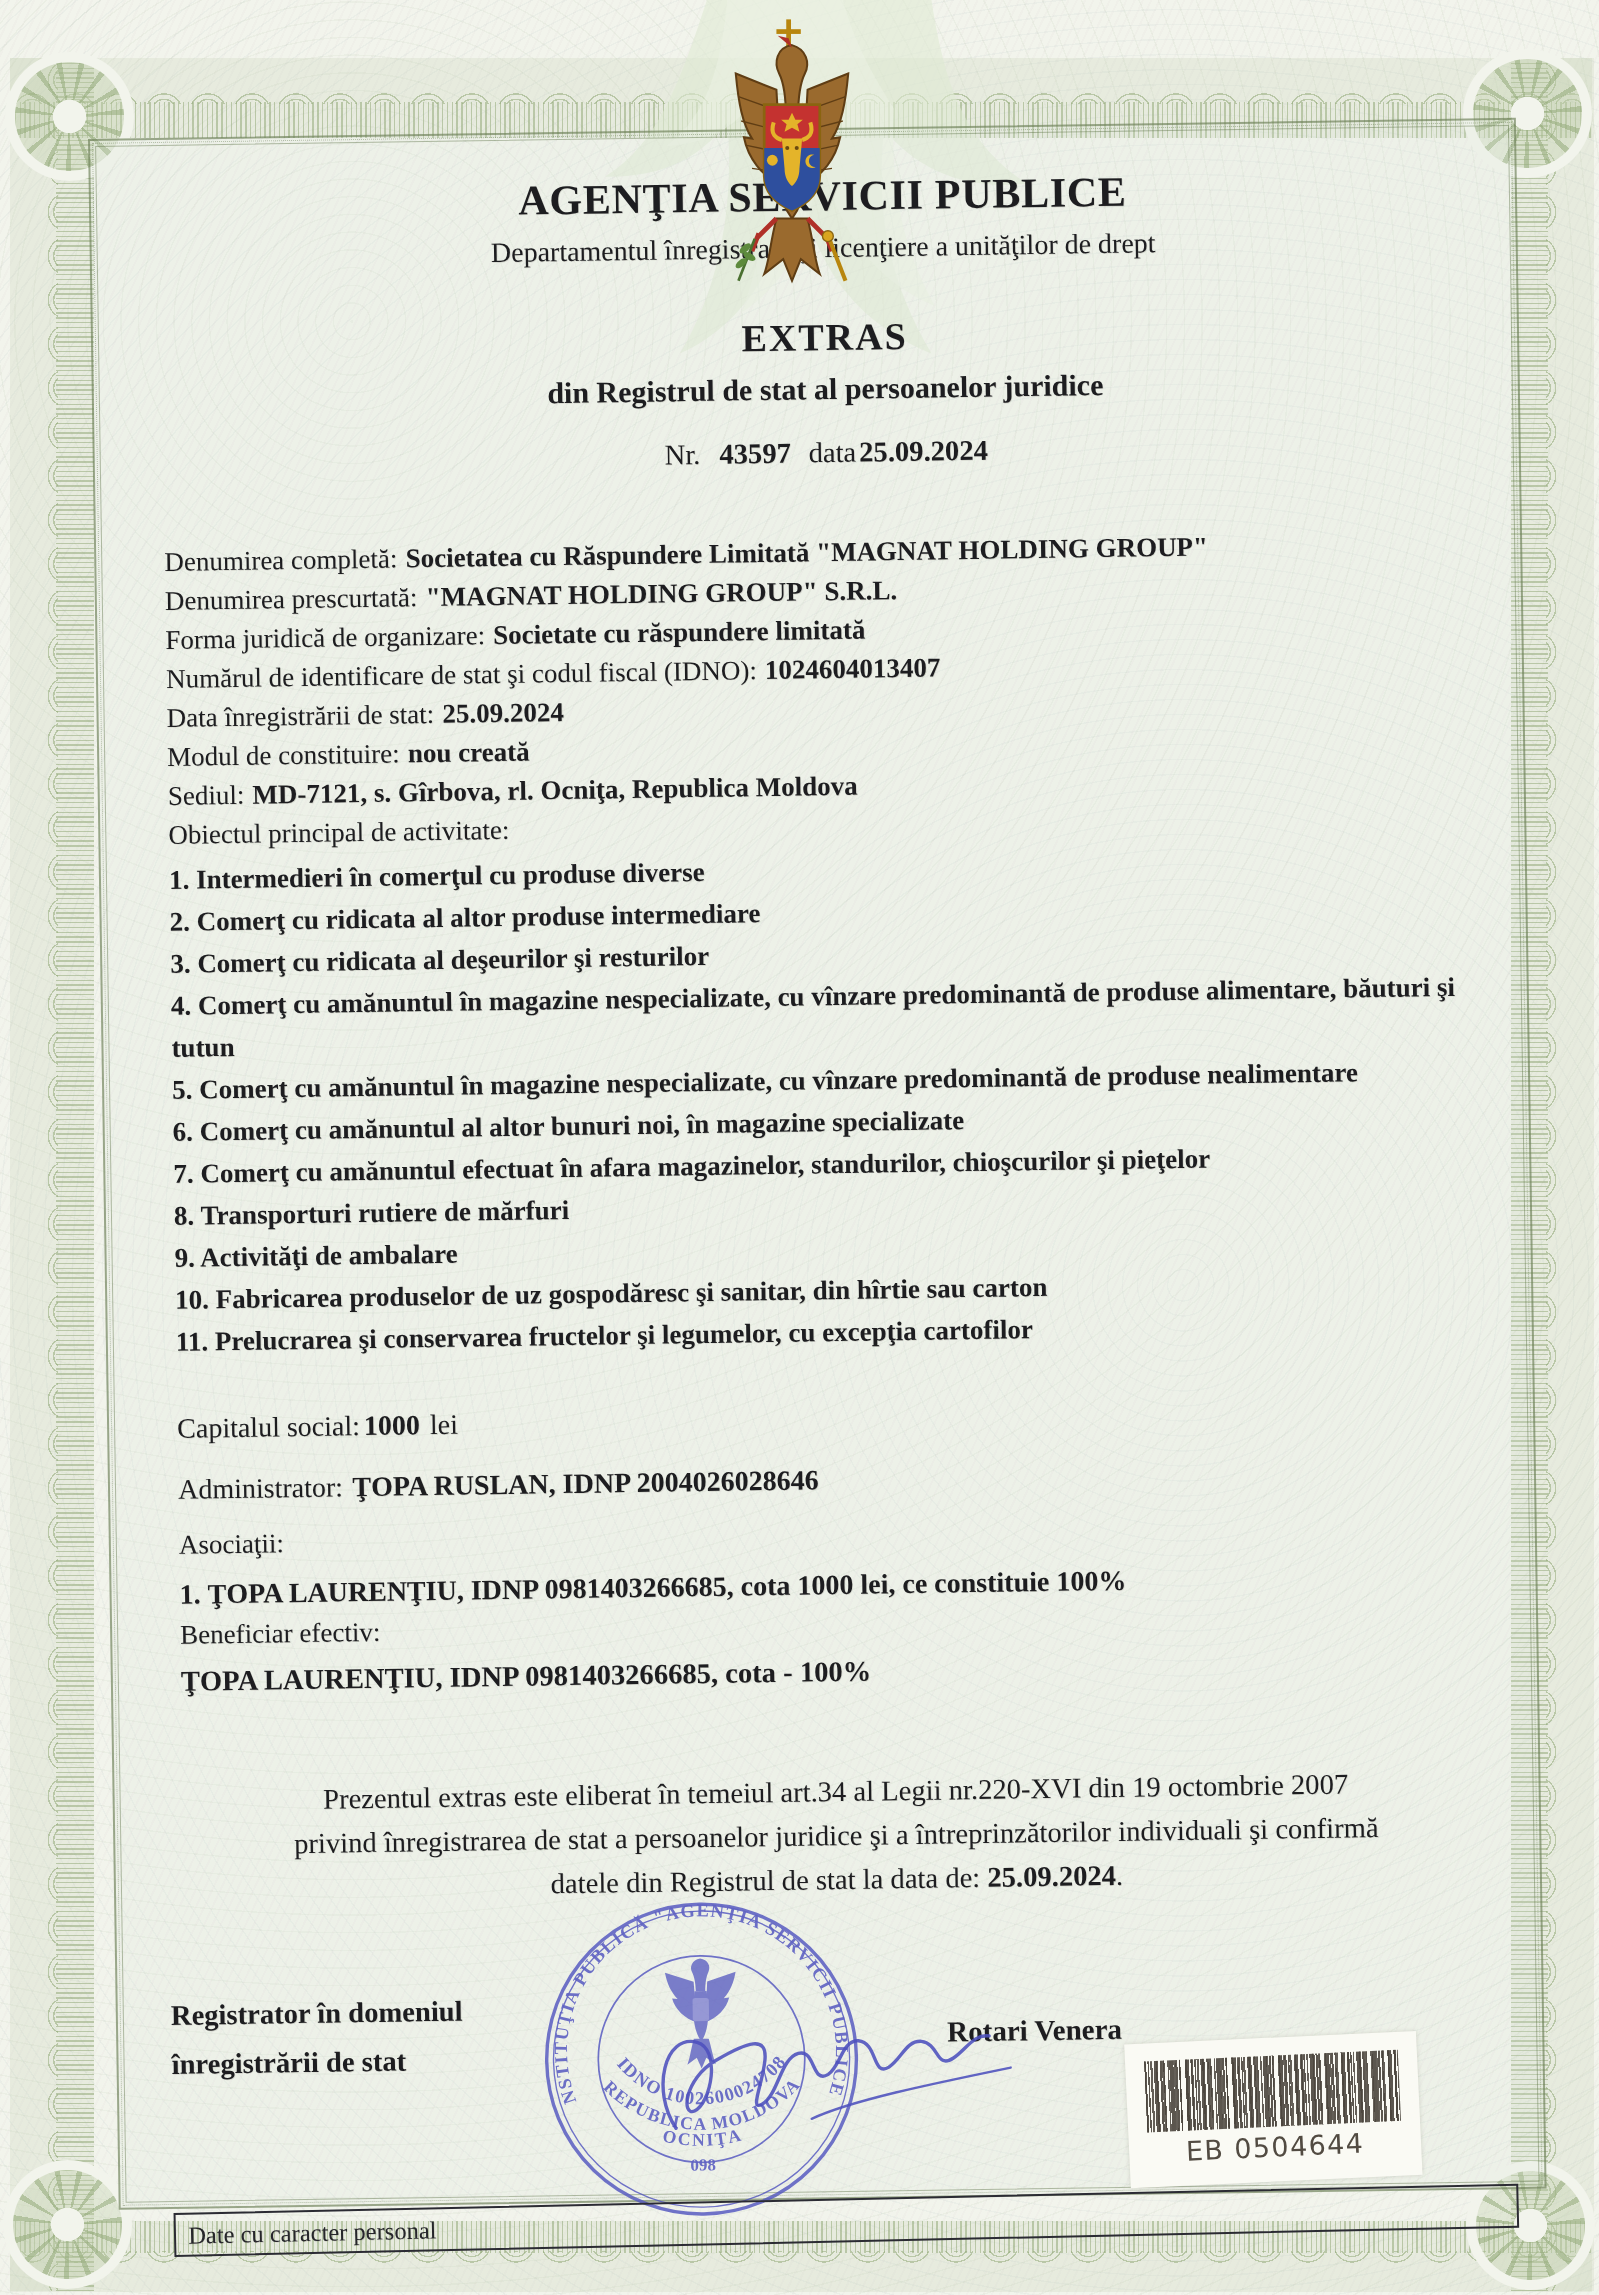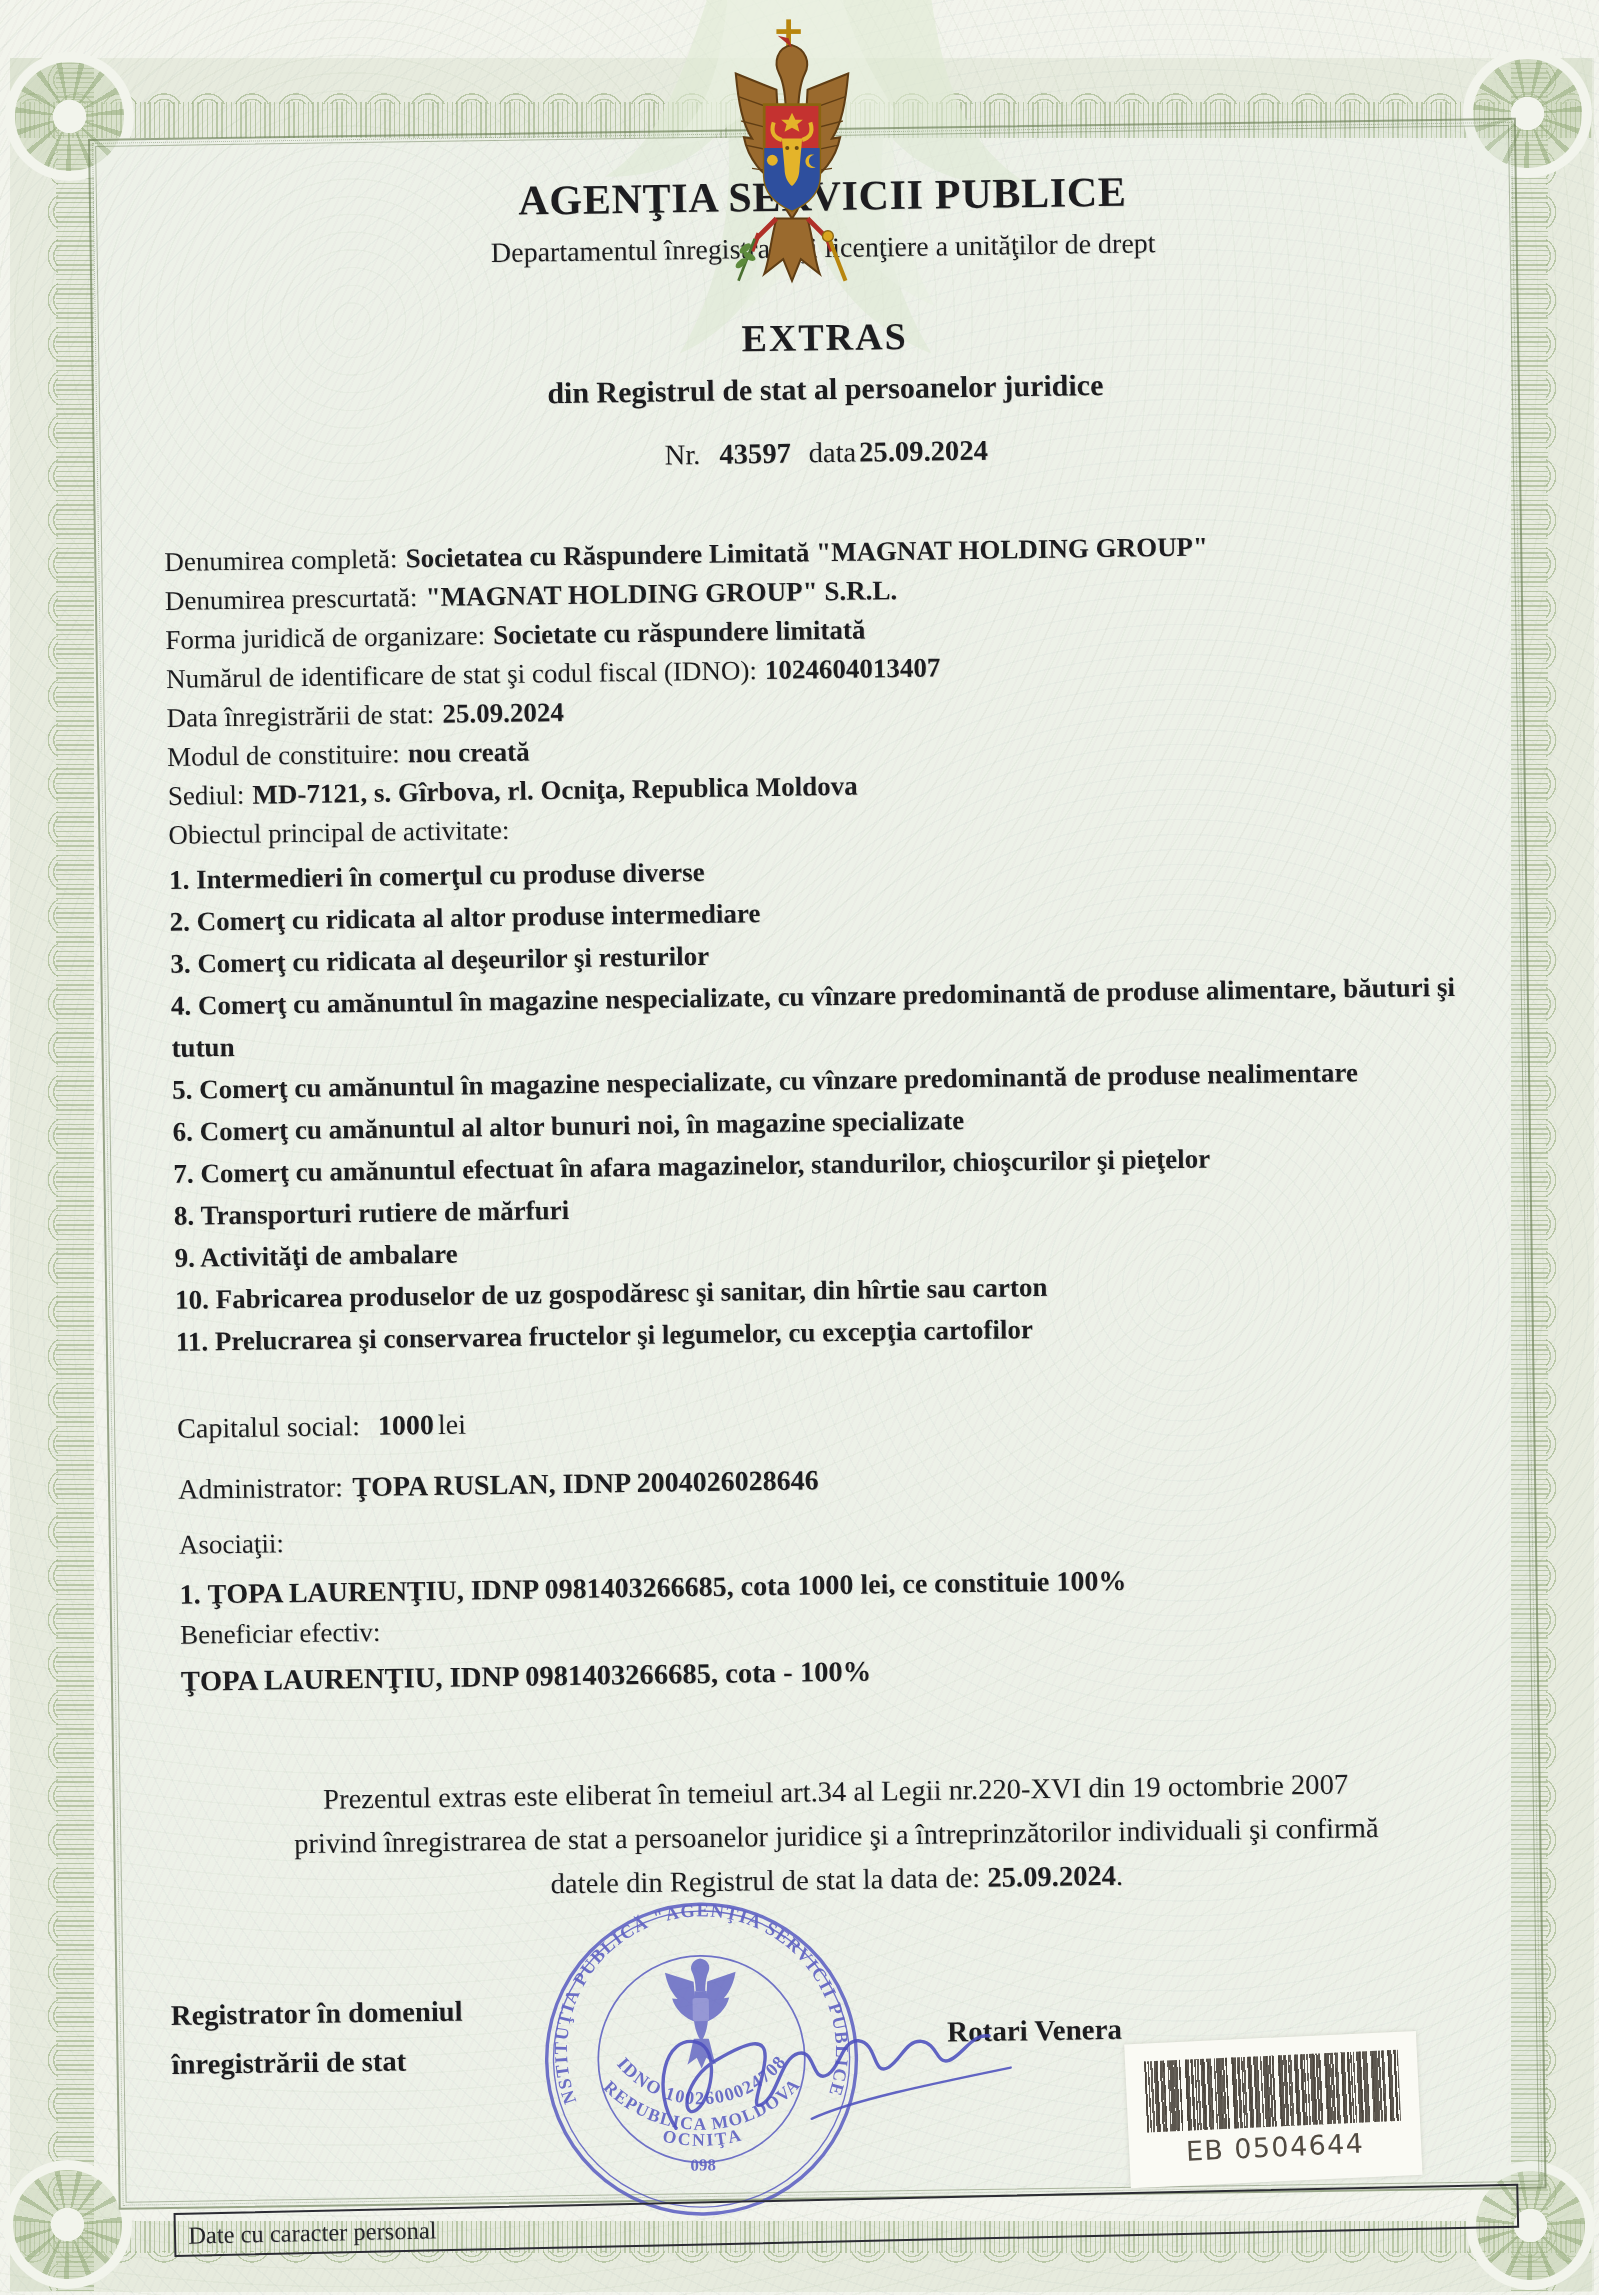--- a/index.html
+++ b/index.html
@@ -55,22 +55,22 @@
   .t-sub{top:242px;font-size:30px;font-weight:bold;}
   .t-nr{top:307px;font-size:28.6px;}
   .t-nr .b{font-weight:bold;}
   .t-nr .sp1{margin-right:19px;} .t-nr .sp2{margin-right:17.7px;} .t-nr .sp3{margin-right:3px;}
   .body-col{left:68px;width:1350px;}
   .fields{top:403px;font-size:27px;line-height:39px;}
   .fields .lab{font-weight:normal;}
   .fields .val{font-weight:bold;margin-left:8.2px;}
   .acts{top:719px;font-size:27px;font-weight:bold;line-height:42px;}
   .capital{top:1273px;font-size:28px;}
-  .capital .amt{font-weight:bold;margin-left:18px;}
-  .capital .unit{margin-left:4px;}
+  .capital .amt{font-weight:bold;margin-left:4px;}
+  .capital .unit{margin-left:10px;}
   .admin{top:1334px;font-size:28px;}
   .admin .val{font-weight:bold;margin-left:9.5px;}
   .assoc-label{top:1390px;font-size:27px;}
   .assoc-items{top:1434px;font-size:28px;font-weight:bold;line-height:42px;}
   .benef-label{top:1480px;font-size:27px;}
   .benef-val{top:1526px;font-size:28.6px;font-weight:bold;}
   .closing{top:1640px;left:41px;width:1360px;text-align:center;font-size:28.6px;line-height:44px;}
   .closing .b{font-weight:bold;}
   .signoff{top:1851px;left:53px;font-size:28.6px;font-weight:bold;line-height:49px;}
   .registrar-name{top:1887px;left:829px;font-size:29px;font-weight:bold;}

